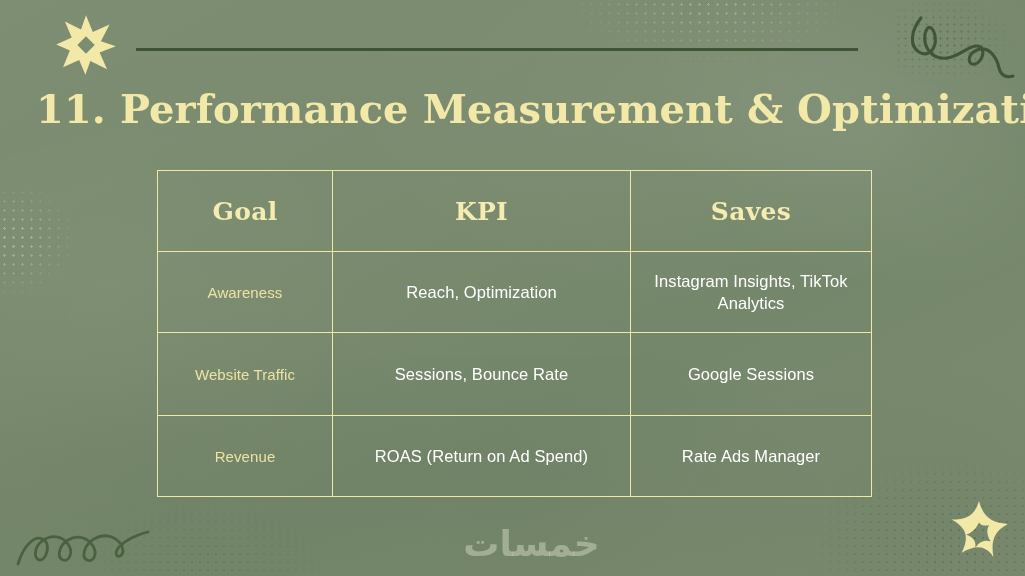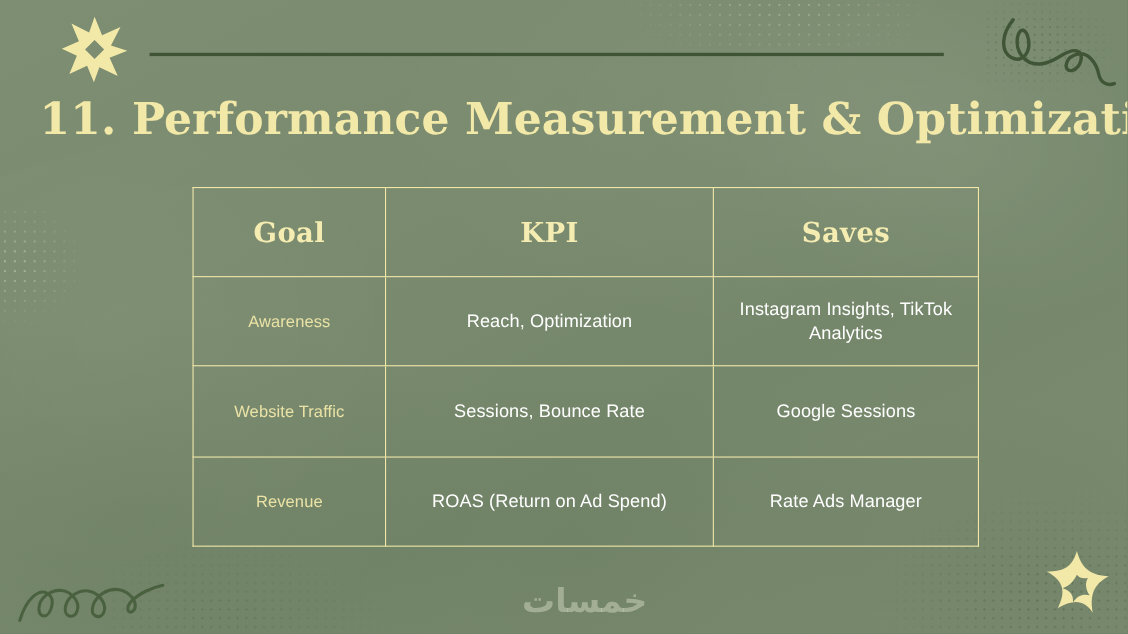--- a/index.html
+++ b/index.html
@@ -131,21 +131,21 @@
     font-weight: 700;
     letter-spacing: 0.1px;
     color: #f2e8a8;
     white-space: nowrap;
     line-height: 1.15;
   }
 
   
   .table-wrap {
     position: absolute;
-    left: 175px; top: 170px;
+    left: 157px; top: 170px;
     width: 714px;
   }
   table.kpi-table {
     width: 100%;
     border-collapse: collapse;
     table-layout: fixed;
   }
   table.kpi-table th,
   table.kpi-table td {
     border: 1.5px solid #f0e7a9;
@@ -182,21 +182,21 @@
     line-height: 1.35;
   }
 
   
   .watermark {
     position: absolute;
     left: 0; right: 0;
     bottom: 12px;
     text-align: center;
     font-family: "DejaVu Sans", sans-serif;
-    font-size: 30px;
+    font-size: 36px;
     font-weight: 700;
     color: rgba(232,236,214,0.40);
     letter-spacing: 1px;
     direction: rtl;
     margin-left: 38px;
   }
 </style>
 </head>
 <body>
 

